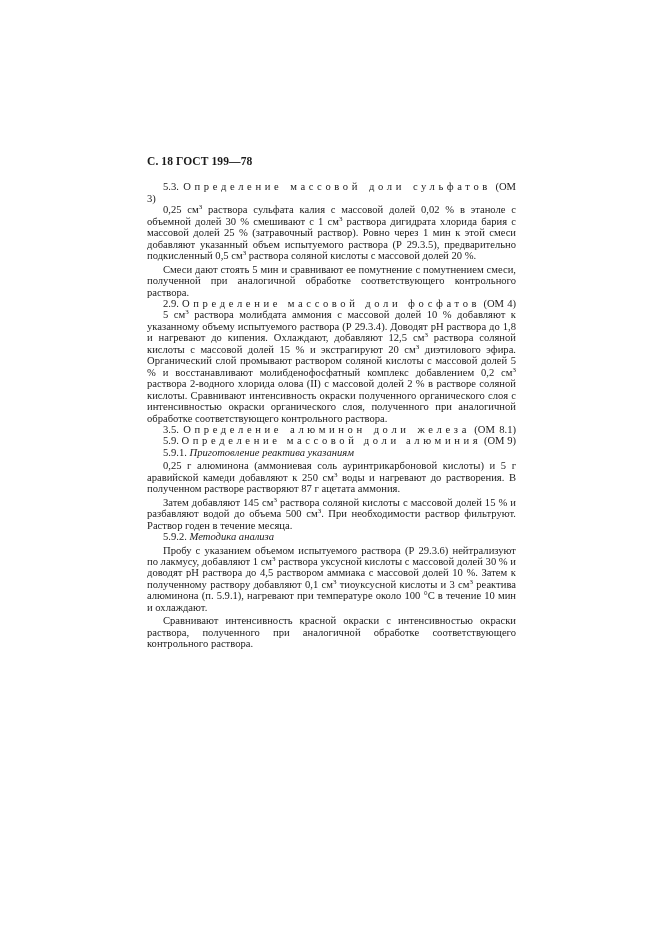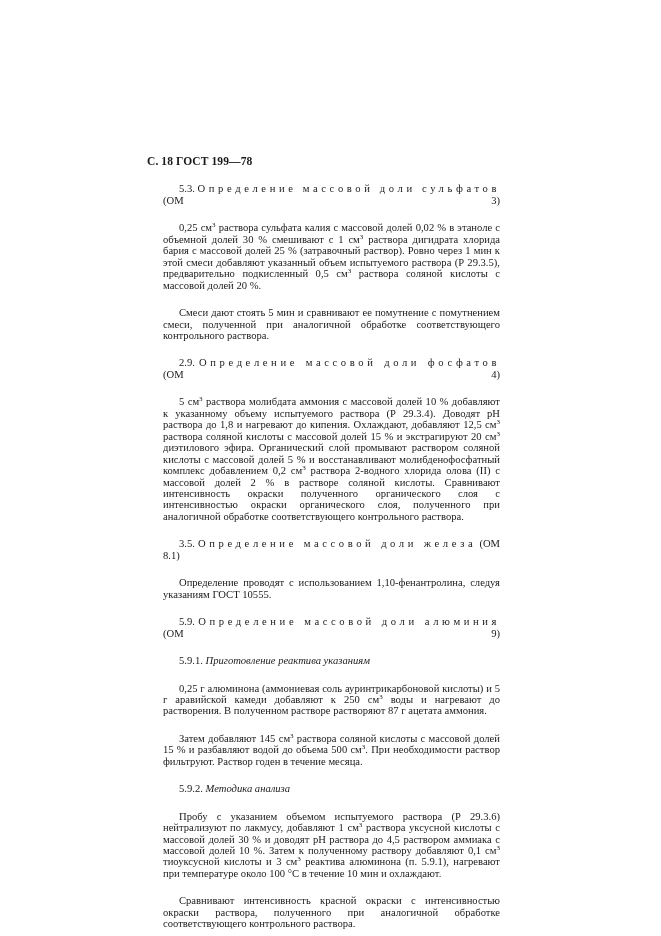--- a/index.html
+++ b/index.html
@@ -5,21 +5,21 @@
   html, body { margin: 0; padding: 0; background: #ffffff; }
   body { width: 661px; height: 936px; position: relative; overflow: hidden; }
   .page {
     position: absolute; left: 147px; top: 156px; width: 369px;
     font-family: Liberation Serif, serif;
     color: #1a1a1a; font-size: 10.6px; line-height: 11.45px;
   }
   .running-head {
     font-weight: bold; font-size: 11.5px; margin: 0 0 14px 0; letter-spacing: 0.1px;
   }
-  p { margin: 16px; text-align: justify; text-indent: 16px; hyphens: manual; }
+  p { margin: 0; text-align: justify; text-indent: 16px; hyphens: manual; }
   p.gap { margin-top: 2px; }
   .sp { letter-spacing: 3.6px; }
   .heading { text-align: justify; text-align-last: justify; }
   .heading .tail { letter-spacing: 0; }
   .it { font-style: italic; }
   sup { font-size: 7px; line-height: 0; vertical-align: 4px; }
 </style>
 </head>
 <body>
 
@@ -36,24 +36,23 @@
 
   <p class="heading">
     <span>2.9.</span>
     <span class="sp">Определение массовой доли фосфатов</span>
     <span class="tail">(ОМ 4)</span>
   </p>
   <p>5 см<sup>3</sup> раствора молибдата аммония с массовой долей 10 % добавляют к указанному объему испытуемого раствора (Р 29.3.4). Доводят pH раствора до 1,8 и нагревают до кипения. Охлаждают, добавляют 12,5 см<sup>3</sup> раствора соляной кислоты с массовой долей 15 % и экстрагируют 20 см<sup>3</sup> диэтилового эфира. Органический слой промывают раствором соляной кислоты с массовой долей 5 % и восстанавливают молибденофосфатный комплекс добавлением 0,2 см<sup>3</sup> раствора 2-водного хлорида олова (II) с массовой долей 2 % в растворе соляной кислоты. Сравнивают интенсивность окраски полученного органического слоя с интенсивностью окраски органического слоя, полученного при аналогичной обработке соответствующего контрольного раствора.</p>
 
   <p class="heading">
     <span>3.5.</span>
-    <span class="sp">Определение массовой доли железа</span>
+    <span class="sp">Определение алюминон доли железа</span>
     <span class="tail">(ОМ 8.1)</span>
   </p>
-  <p>Определение проводят с использованием 1,10-фенантролина, следуя указаниям ГОСТ 10555.</p>
 
   <p class="heading">
     <span>5.9.</span>
     <span class="sp">Определение массовой доли алюминия</span>
     <span class="tail">(ОМ 9)</span>
   </p>
 
   <p>
     <span>5.9.1.</span>
     <span class="it">Приготовление реактива указаниям</span>

